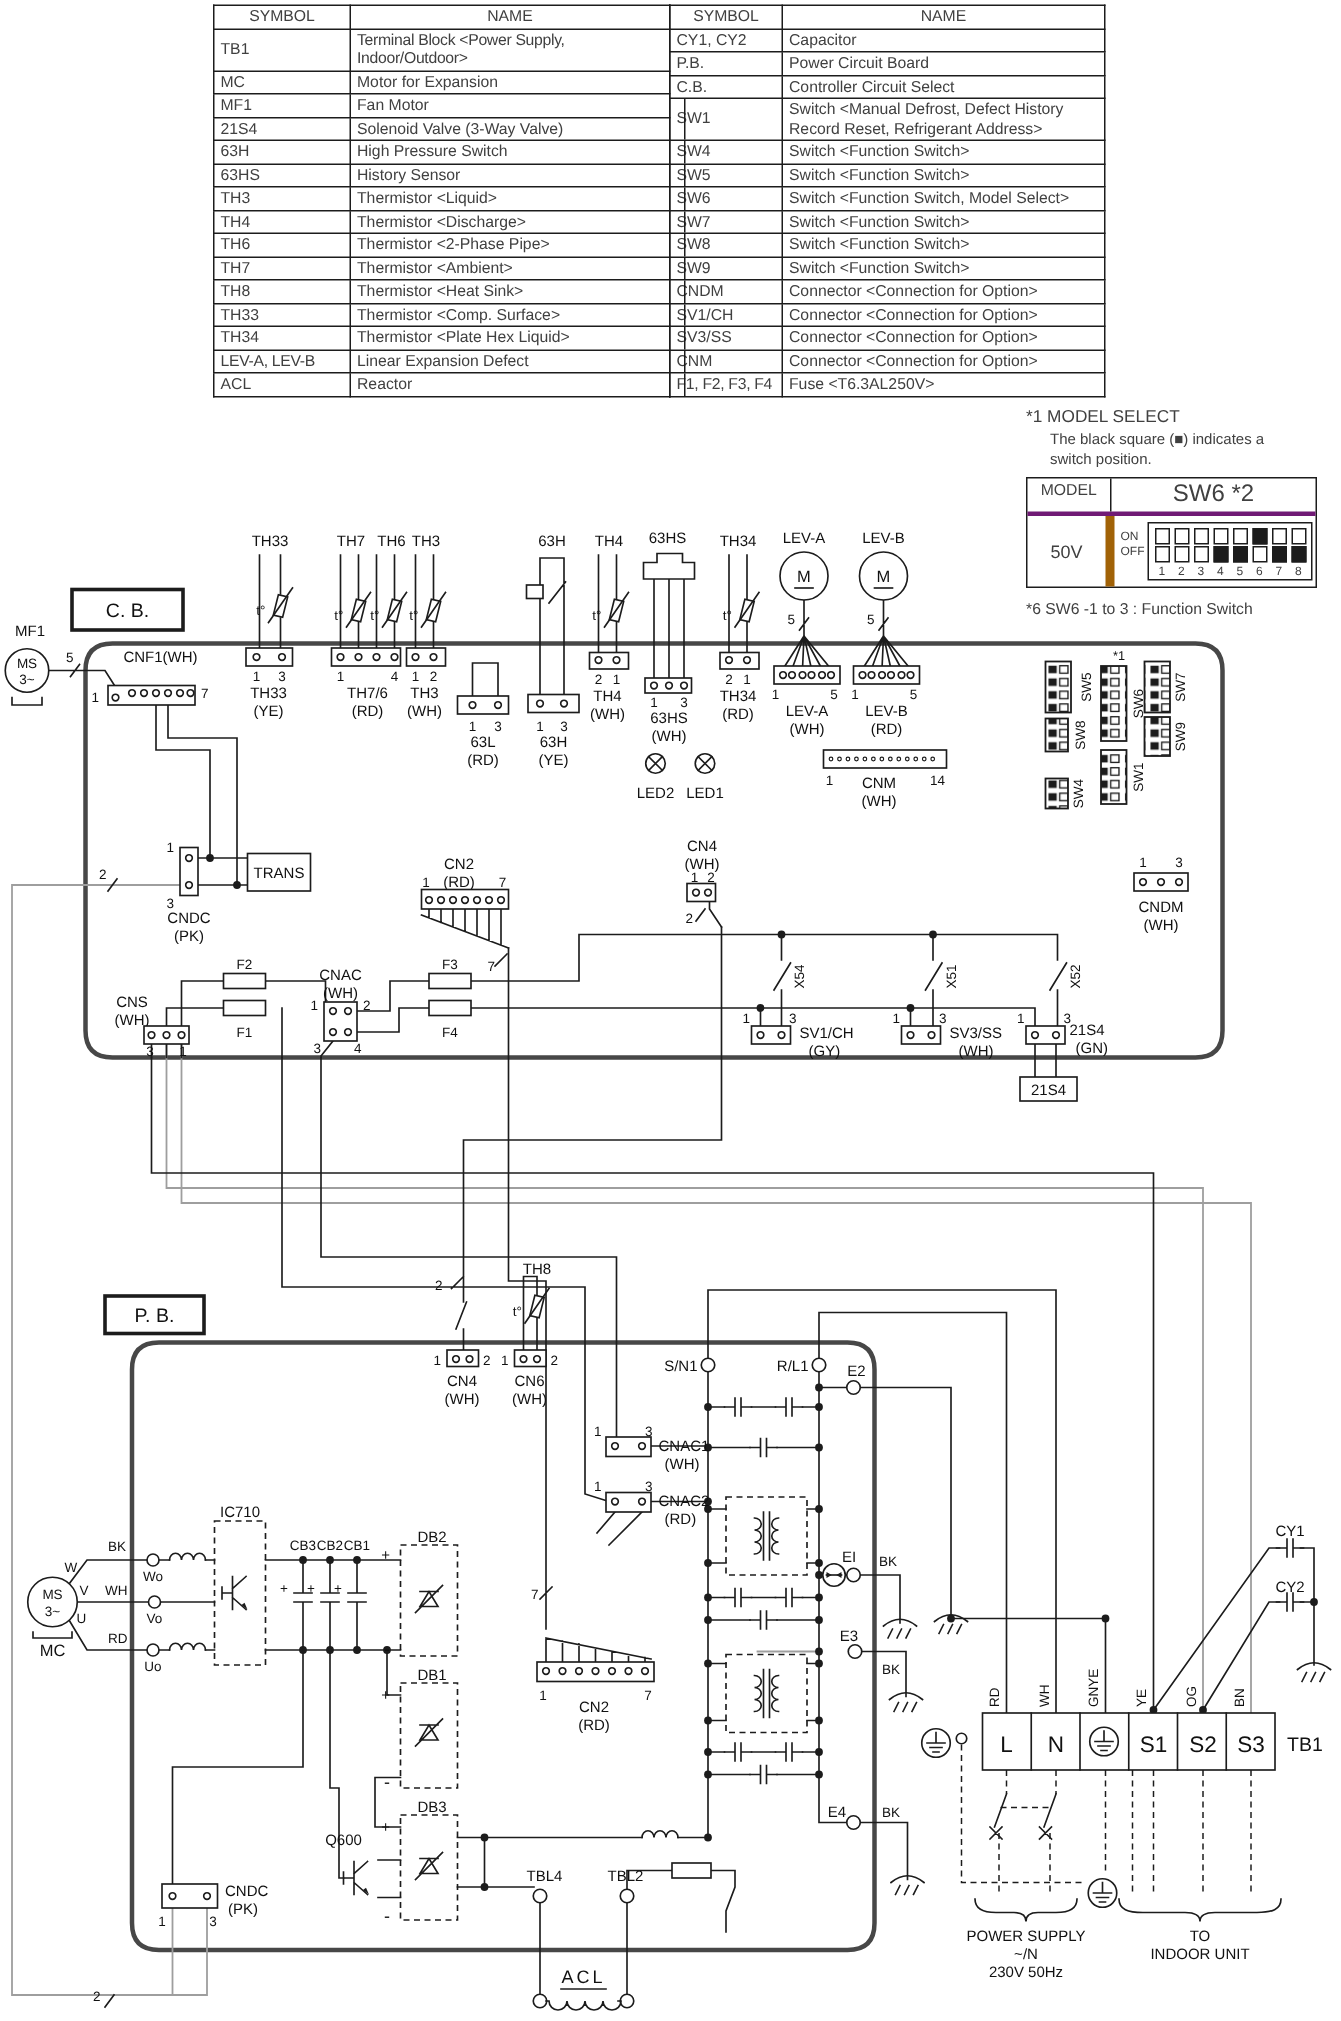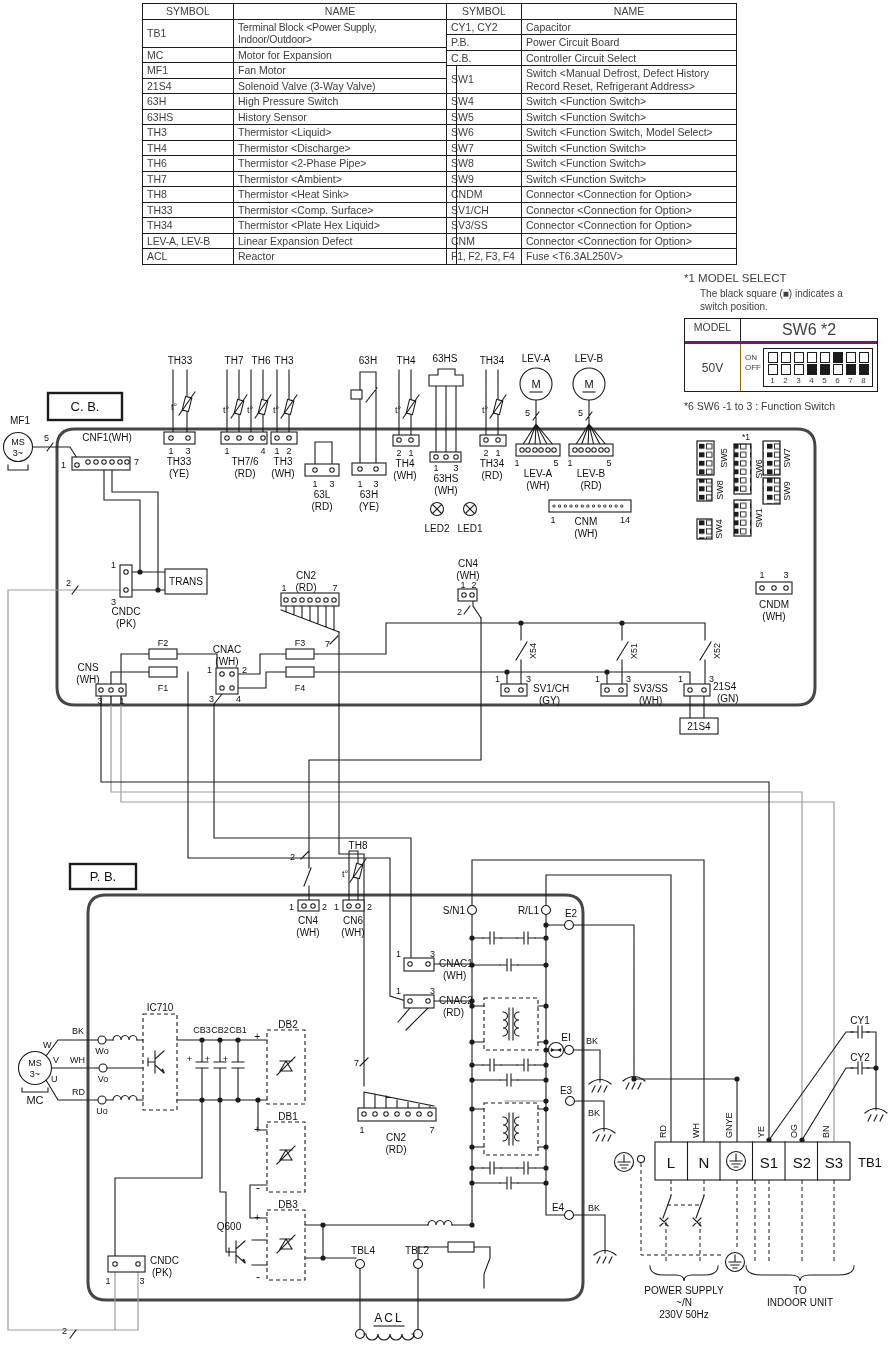--- a/index.html
+++ b/index.html
@@ -20,21 +20,21 @@
   td.ind::before{content:"";position:absolute;left:9px;top:-1px;bottom:-1px;border-left:1px solid #1c1c1c;}
   
   #ms{position:absolute;left:684px;top:272px;width:206px;font-size:11px;}
   .ms-n1{font-size:11.5px;margin-bottom:4px;}
   .ms-n2{font-size:10px;margin-left:16px;line-height:12.5px;}
   .ms-table{margin-top:5px;border:1.5px solid #1c1c1c;width:192px;}
   .ms-h{display:flex;border-bottom:3px solid #701a75;}
   .ms-hc{width:55px;border-right:1px solid #1c1c1c;text-align:center;padding:2px 0;font-size:10.5px;}
   .ms-hs{flex:1;text-align:center;padding:2px 0;font-size:16px;}
   .ms-b{display:flex;}
-  .ms-m{width:55px;border-right:1px solid #a16207;display:flex;align-items:center;justify-content:center;font-size:12px;}
+  .ms-m{width:55px;border-right:6px solid #a16207;display:flex;align-items:center;justify-content:center;font-size:12px;}
   .ms-d{flex:1;display:flex;align-items:center;padding:4px 2px;}
   .onoff{font-size:8px;line-height:10px;margin:0 2px 10px 2px;}
   .dipbox{border:1.5px solid #1c1c1c;padding:3px 3px 1px;display:flex;gap:2px;}
   .dip-unit{width:11px;display:flex;flex-direction:column;align-items:center;}
   .dc{width:8px;height:9px;border:1px solid #1c1c1c;background:#fff;margin-bottom:1px;}
   .dc.f{background:#1c1c1c;}
   .dn{font-size:8px;line-height:9px;}
   .ms-n3{margin-top:8px;font-size:10.5px;}
   
   svg{position:absolute;left:0;top:0;}

